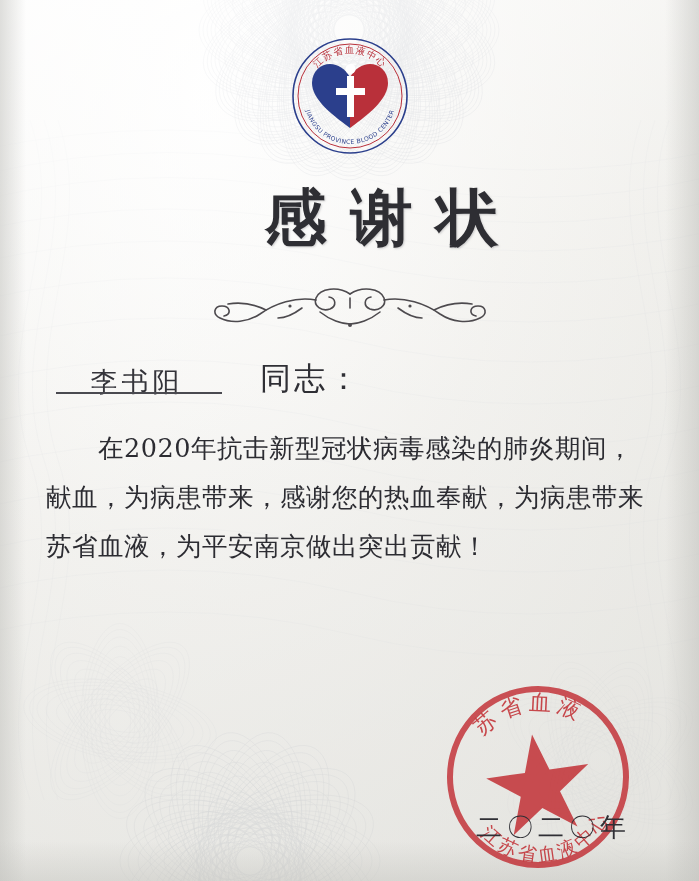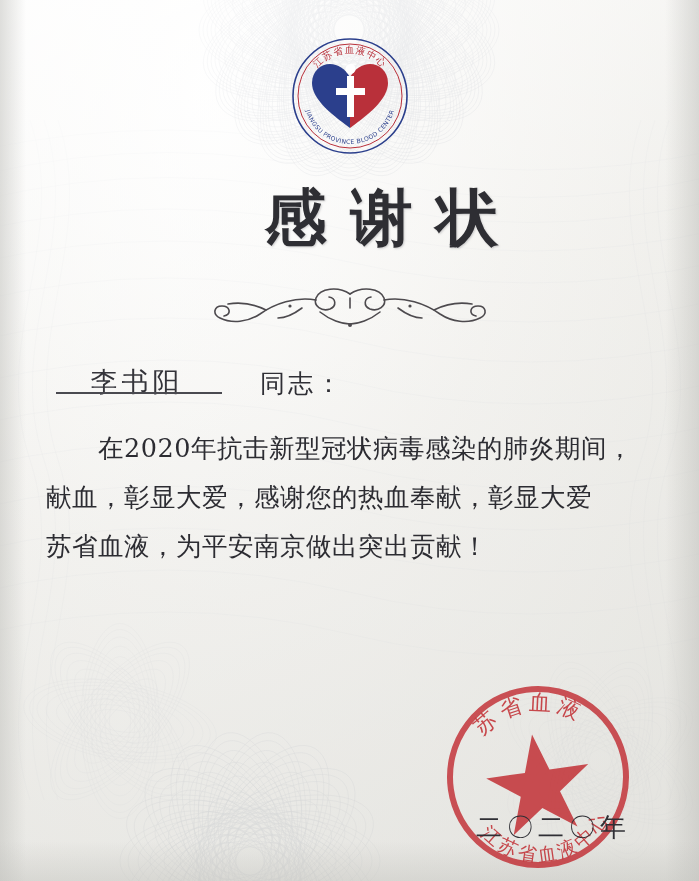--- a/index.html
+++ b/index.html
@@ -119,21 +119,21 @@
   .recipient-underline {
     position: absolute;
     top: 392px;
     left: 56px;
     width: 166px;
     height: 2px;
     background: #4a4a50;
   }
   .recipient-suffix {
     font-family: "DejaVu Serif", "Liberation Serif", serif;
-    font-size: 25px;
+    font-size: 31px;
     color: #2f2f35;
     letter-spacing: 3px;
     padding-bottom: 2px;
     margin-left: 10px;
   }
 
   
   .body-text {
     position: absolute;
     top: 424px;
@@ -328,21 +328,21 @@
   </svg>
 
   <div class="recipient-row">
     <span class="recipient-name">李书阳</span>
     <span class="recipient-suffix">同志：</span>
   </div>
   <div class="recipient-underline"></div>
 
   <div class="body-text">
     <p class="indent">在2020年抗击新型冠状病毒感染的肺炎期间，</p>
-    <p>献血，彰显大爱，感谢您的热血奉献，彰显大爱</p>
+    <p>献血，为病患带来，感谢您的热血奉献，为病患带来</p>
     <p>苏省血液，为平安南京做出突出贡献！</p>
   </div>
 
   <svg class="seal" viewBox="0 0 210 210">
     <g transform="rotate(-8 105 105)">
       <circle cx="105" cy="105" r="88" fill="none" stroke="#c0272d" stroke-width="6" opacity="0.9"></circle>
 
       <path d="M105 62 L117.4 99.2 L156.5 99.2 L124.8 122.2 L137.2 159.4 L105 136.4 L72.8 159.4 L85.2 122.2 L53.5 99.2 L92.6 99.2 Z" fill="#c0272d" opacity="0.92"></path>
 
       <path id="seal-top-arc" d="M33 110 A72 72 0 0 1 177 110" fill="none"></path>

